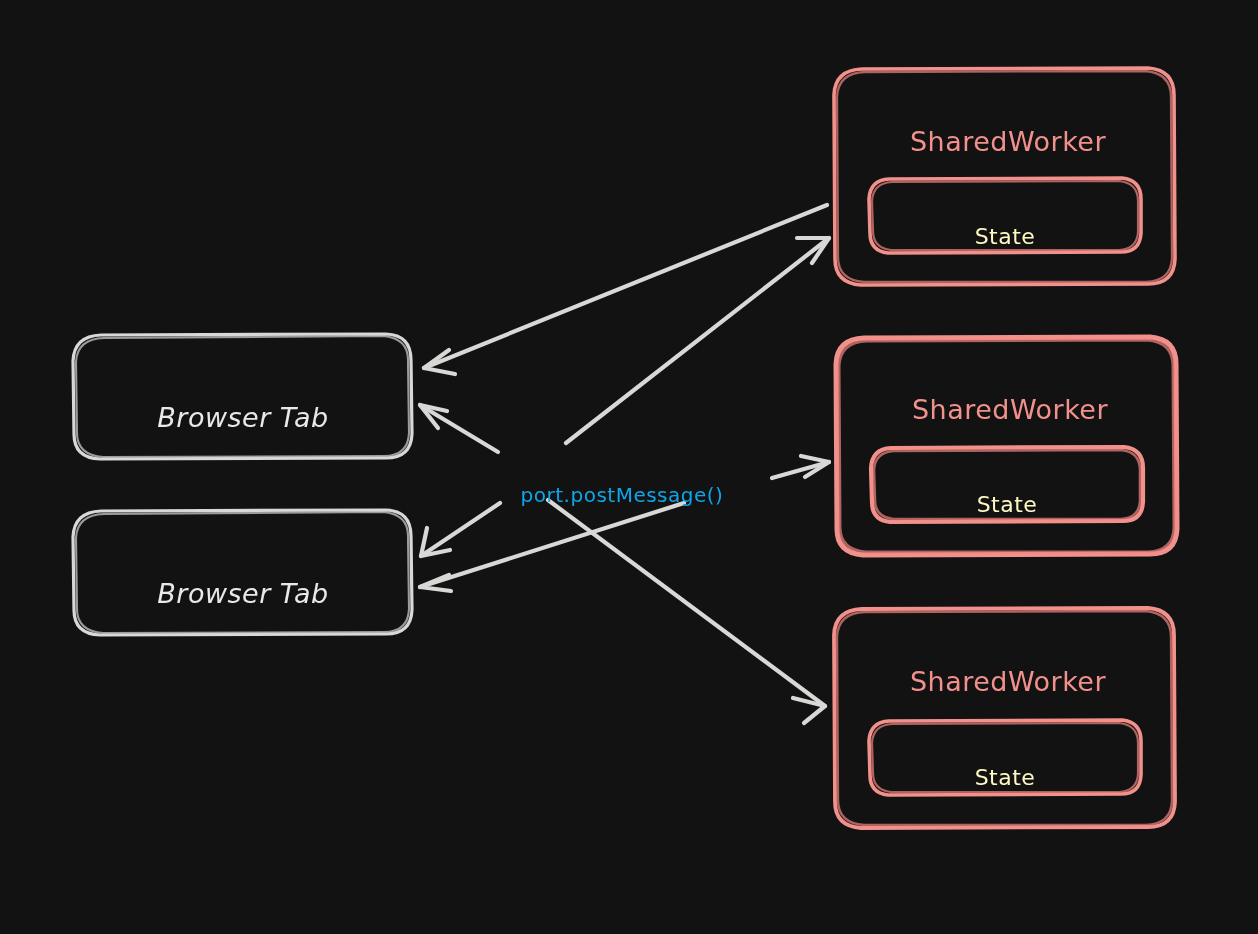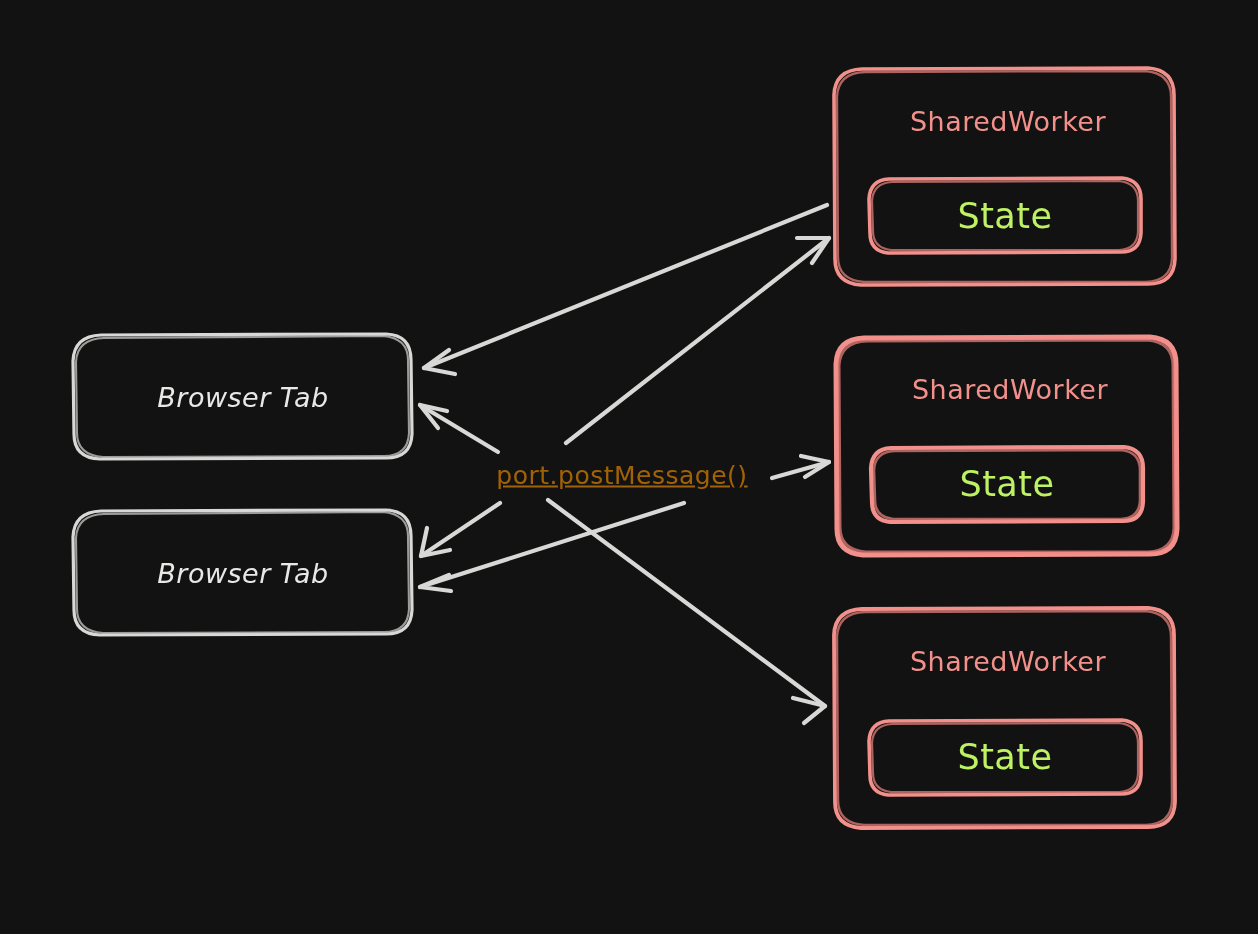--- a/index.html
+++ b/index.html
@@ -27,38 +27,38 @@
     width: 1258px;
     height: 934px;
   }
   .label {
     position: absolute;
     white-space: nowrap;
     font-family: "DejaVu Sans", sans-serif;
     letter-spacing: 0.5px;
     transform: translate(-50%, -50%);
     pointer-events: none;
+    margin-top: 20px;
   }
   .label-worker {
     color: #f2918c;
     font-size: 27px;
   }
   .label-state {
-    color: #bef264;
-    font-size: 35px;
+    color: #fef9c3;
+    font-size: 22px;
   }
   .label-tab {
     color: #e8e8e6;
     font-size: 27px;
     font-style: italic;
   }
   .label-edge {
-    color: #a16207;
-    font-size: 25px;
-    text-decoration: underline;
+    color: #0ea5e9;
+    font-size: 20px;
   }
 </style>
 </head>
 <body>
 
 <div id="canvas">
 
   <svg id="sketch" viewBox="0 0 1258 934">
     <defs>
       <filter id="soften" x="-20%" y="-20%" width="140%" height="140%">

